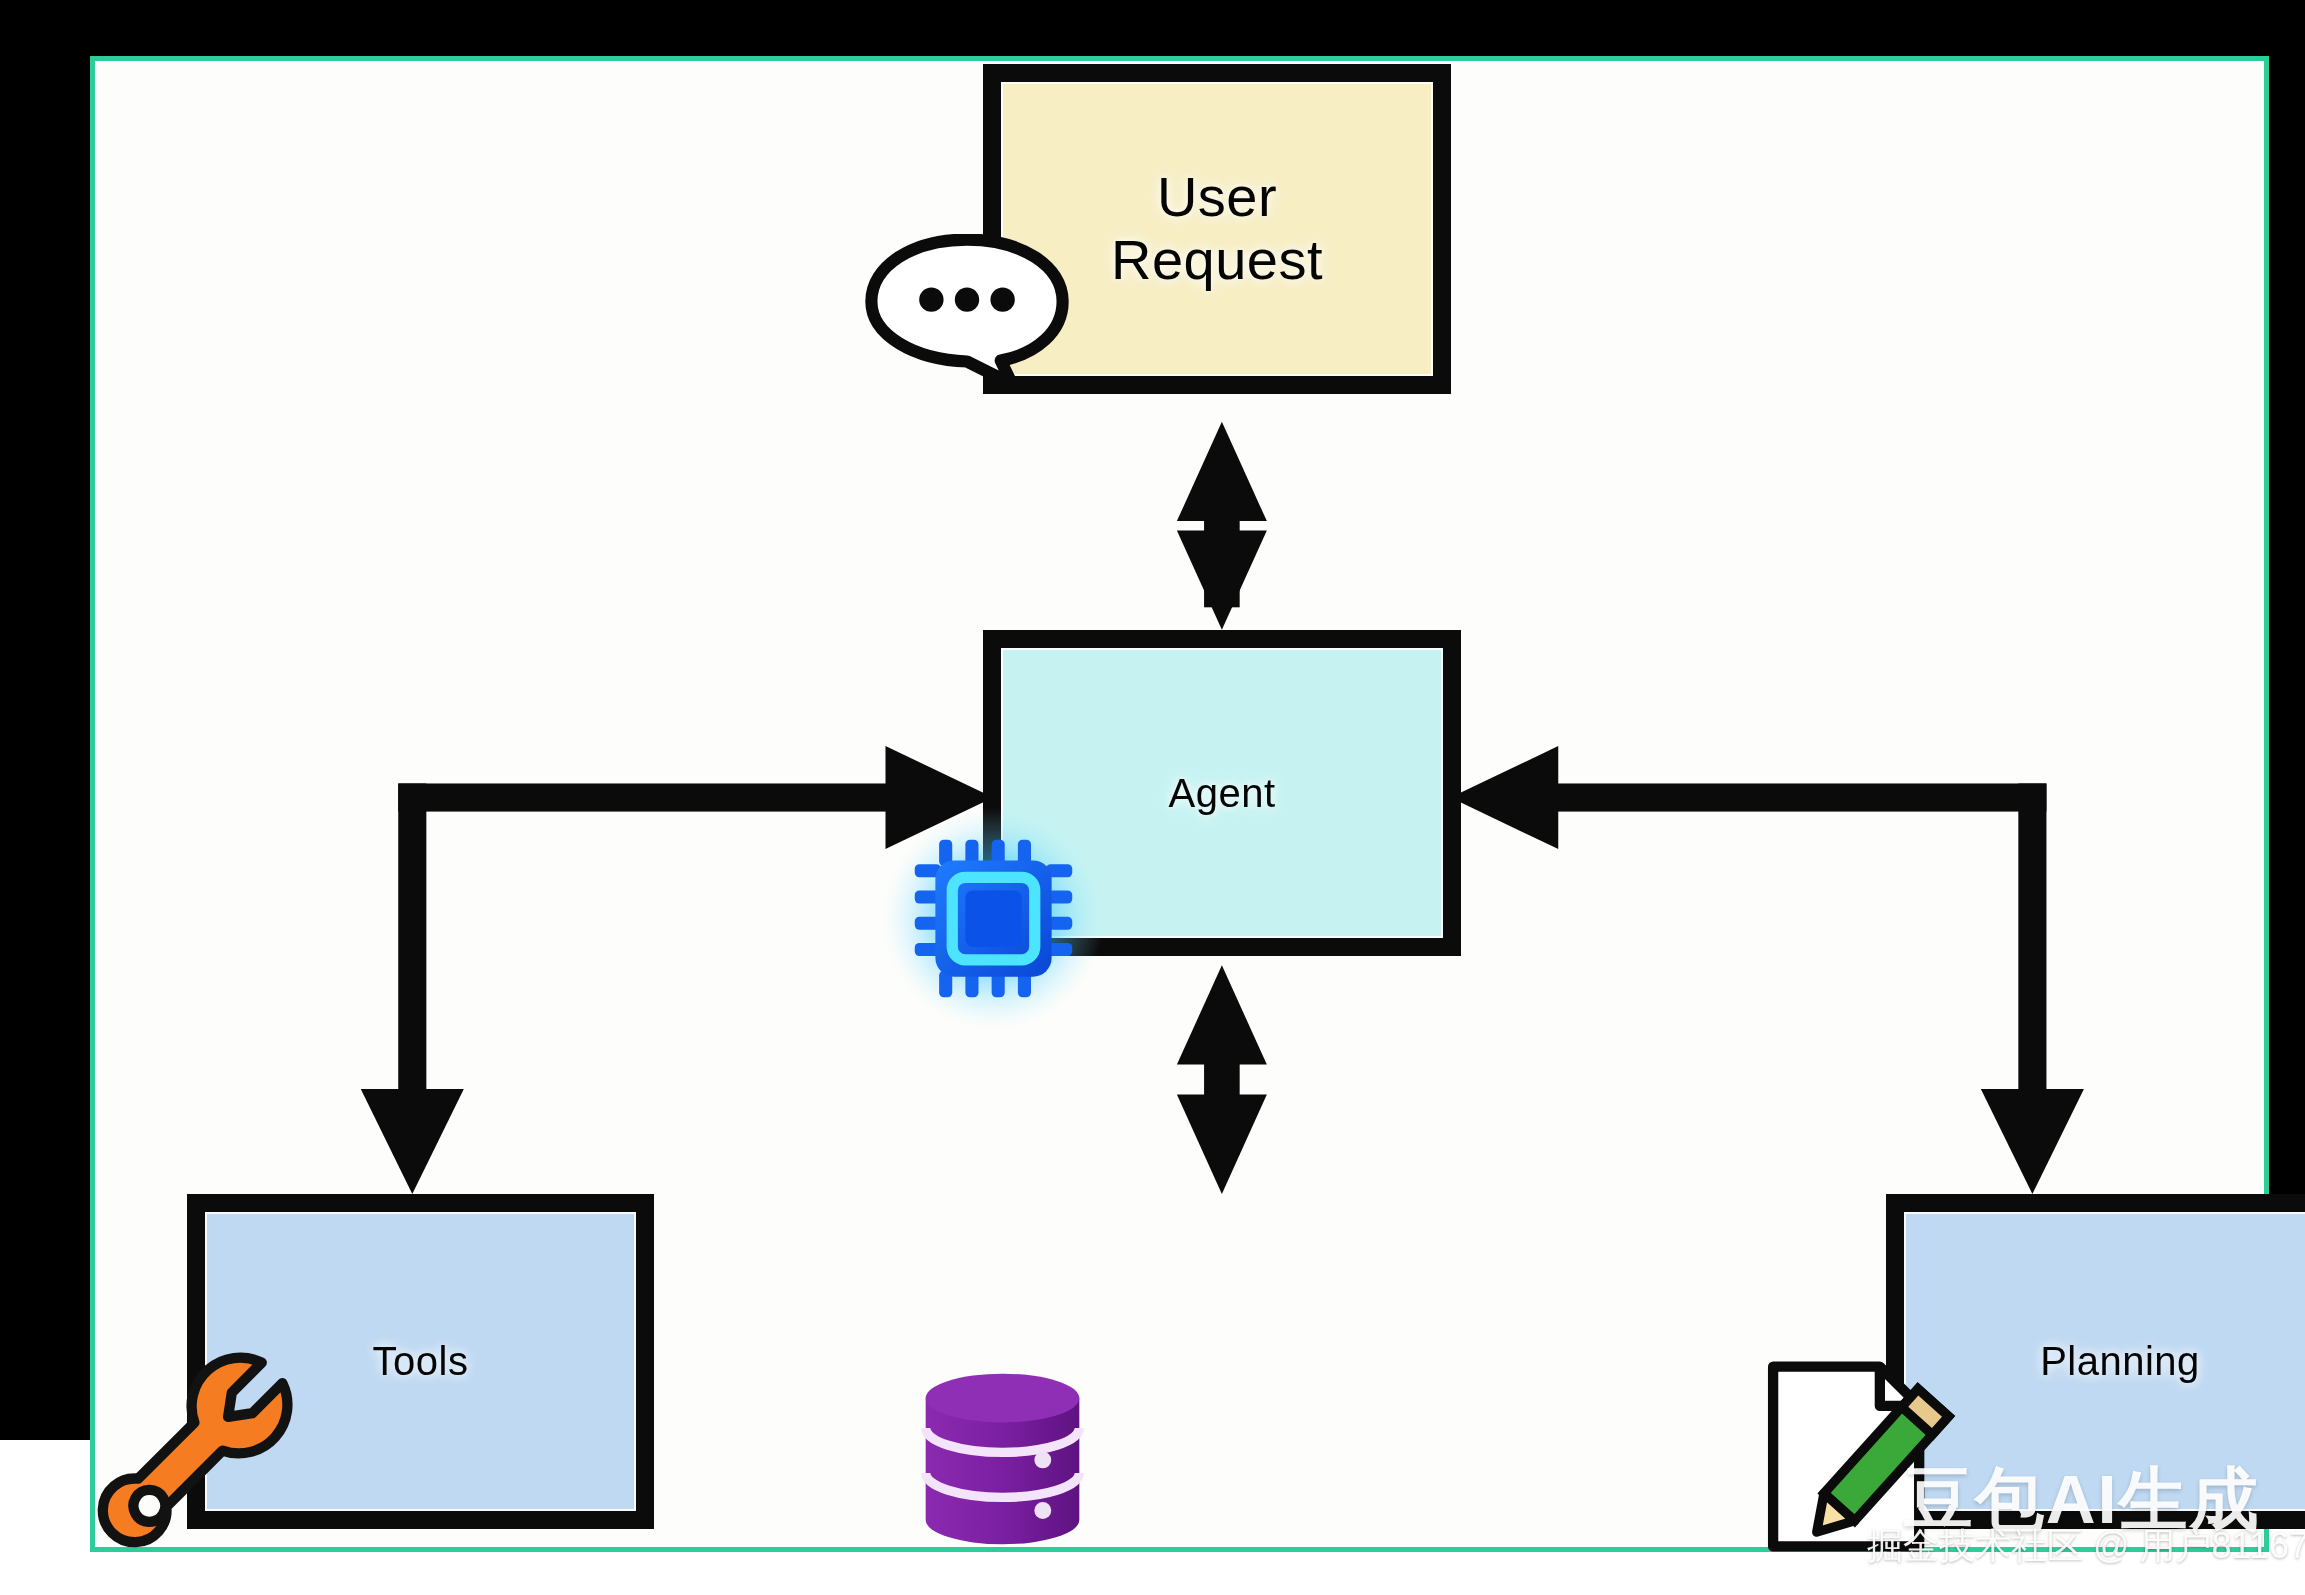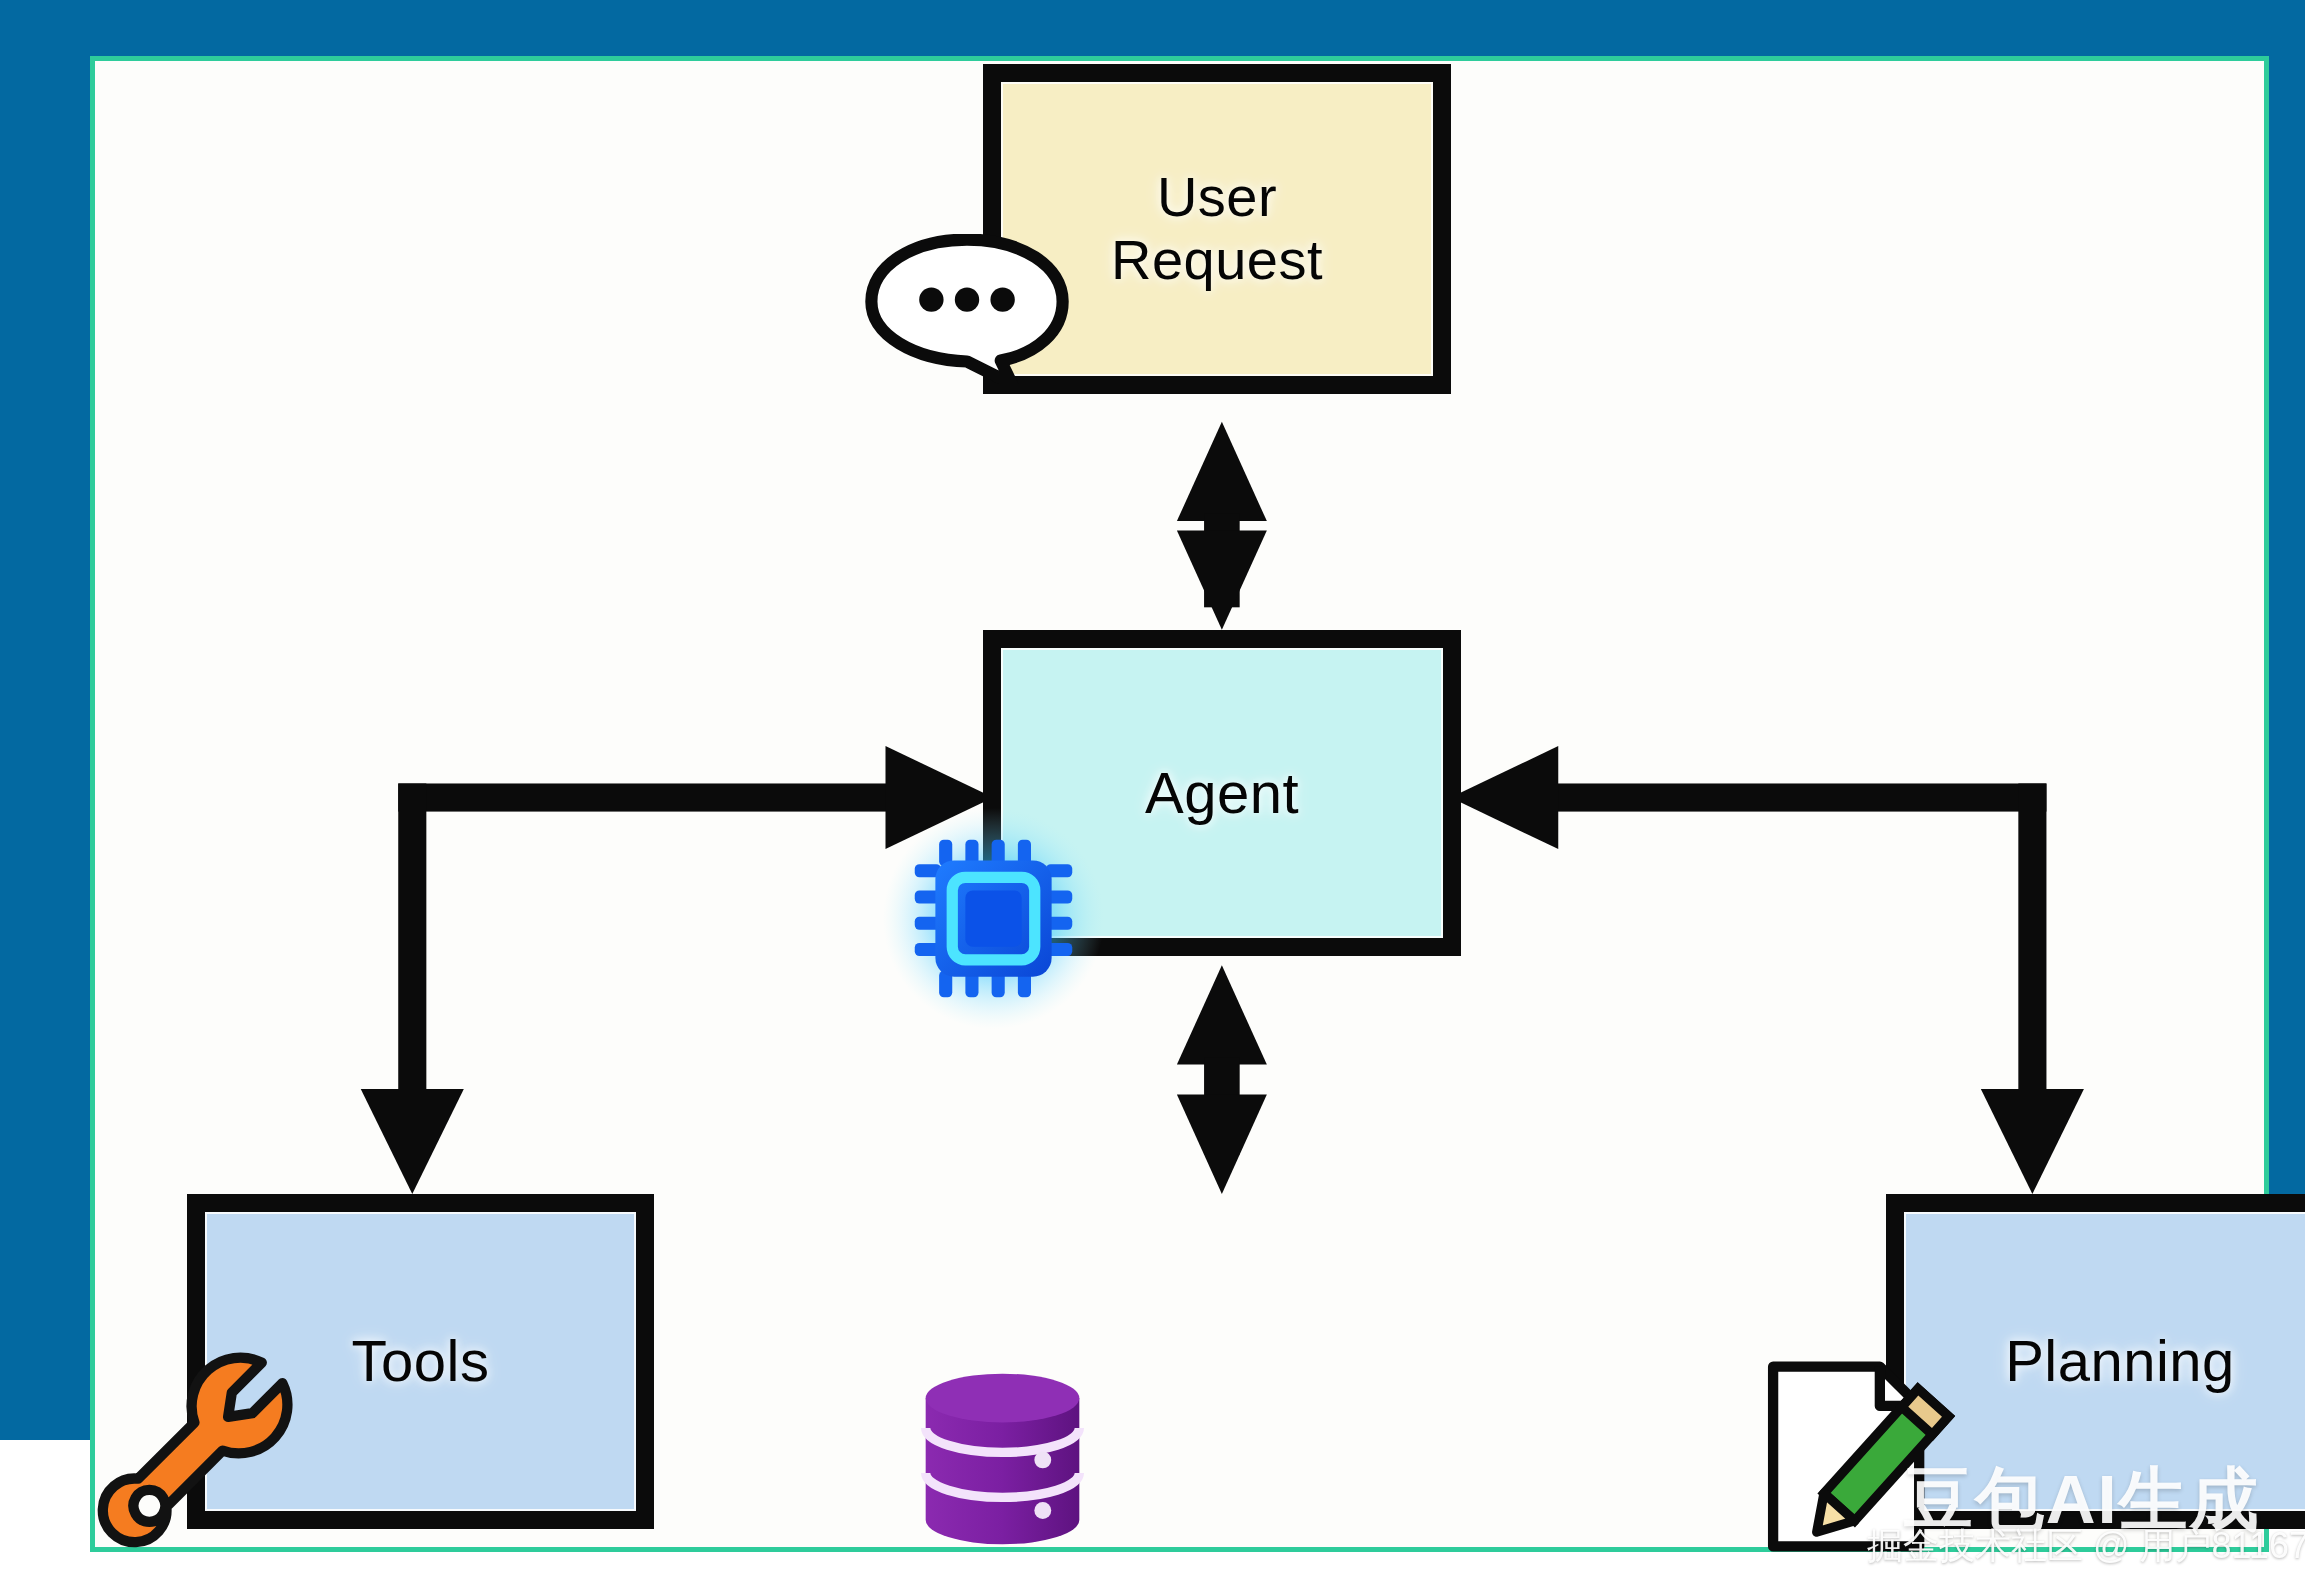--- a/index.html
+++ b/index.html
@@ -10,21 +10,21 @@
   body {
     width: 2306px;
     height: 1596px;
     font-family: "Liberation Sans", sans-serif;
     overflow: hidden;
   }
   #canvas {
     position: relative;
     width: 2306px;
     height: 1440px;
-    background: #0369a1;
+    background: #000000;
   }
   
   #outer-frame {
     position: absolute;
     left: 90px;
     top: 56px;
     width: 2179px;
     height: 1496px;
     border: 5.6px solid #2ecc9b;
     box-sizing: border-box;
@@ -51,21 +51,21 @@
   .node .node-inner {
     width: 100%;
     height: 100%;
     display: flex;
     align-items: center;
     justify-content: center;
     box-sizing: border-box;
     border: 2.8px solid rgba(255,255,255,0.85);
   }
   .node-label {
-    font-size: 58px;
+    font-size: 40px;
     font-weight: 500;
     color: #050505;
     letter-spacing: 0.5px;
     line-height: 1.12;
     text-align: center;
     text-shadow: 0 0 9.4px rgba(255,255,255,0.95), 0 0 17px rgba(255,255,255,0.7);
   }
   
   #node-user-request {
     left: 983px; top: 64px; width: 468px; height: 330px;

